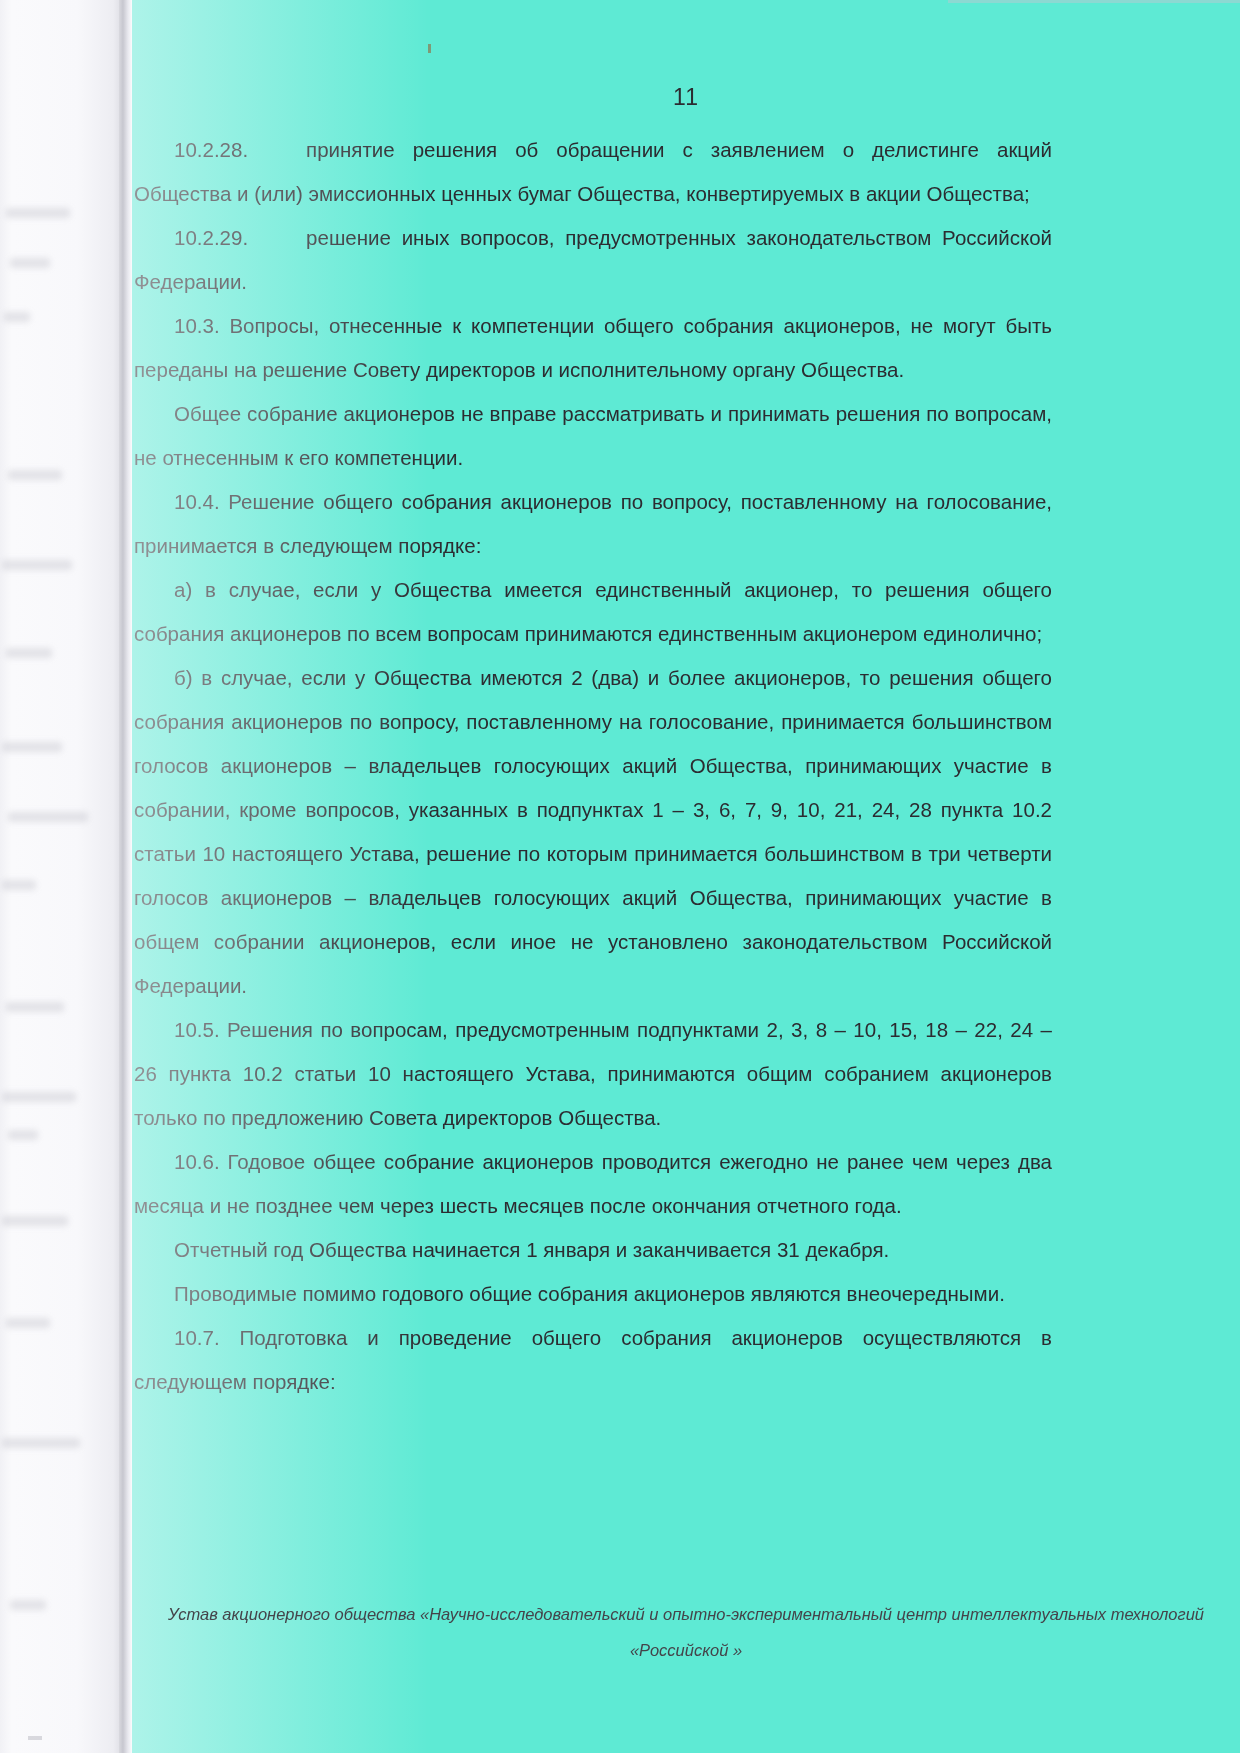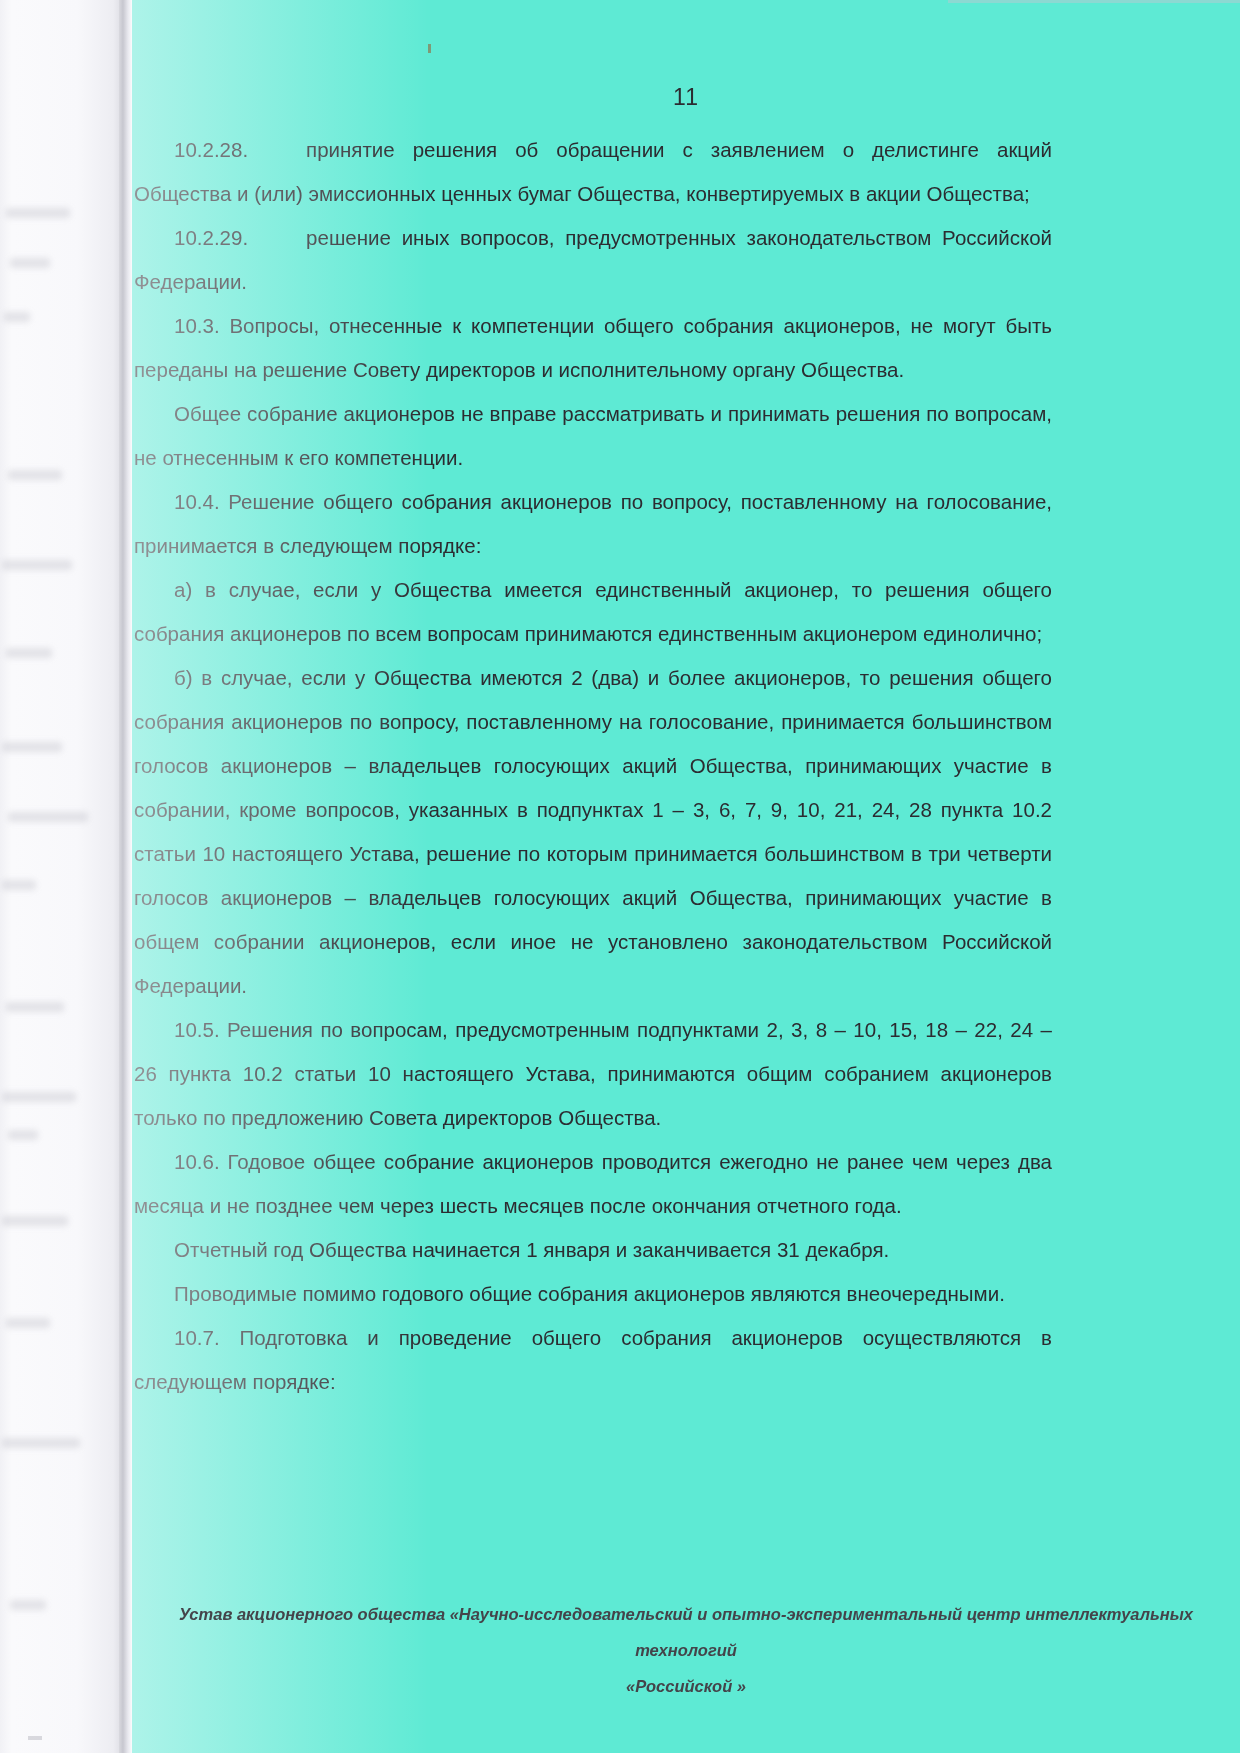--- a/index.html
+++ b/index.html
@@ -39,21 +39,21 @@
   .ptab { display:inline-block; width:58px; }
   
   .fade {
     position:absolute; left:0; top:0; width:300px; height:100%;
     background:linear-gradient(90deg, rgba(252,252,254,.5), rgba(252,252,254,0));
     pointer-events:none;
   }
   .footer {
     position:absolute; top:1596px; left:0; width:100%;
     text-align:center; font-style:italic; font-size:16.5px;
-    line-height:36px; color:var(--footer-ink);font-weight:bold;
+    line-height:36px; color:var(--footer-ink);
   }
   .ghost {
     position:absolute; background:#a7a7b3; opacity:.28;
     filter:blur(3px); border-radius:2px;
   }
   .speck { position:absolute; background:#86865f; opacity:.8; }
 </style>
 </head>
 <body>
 

